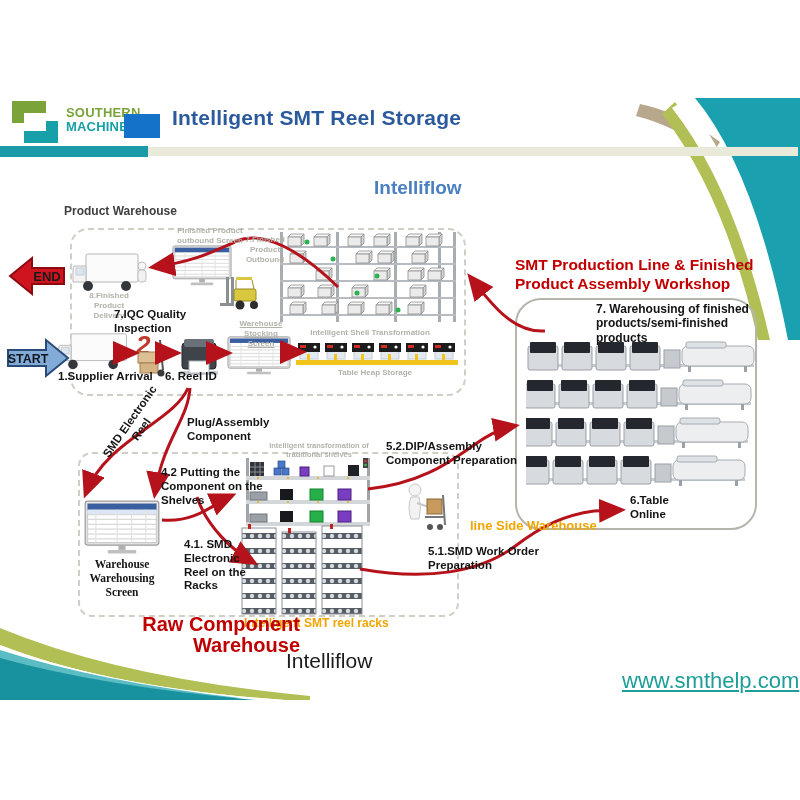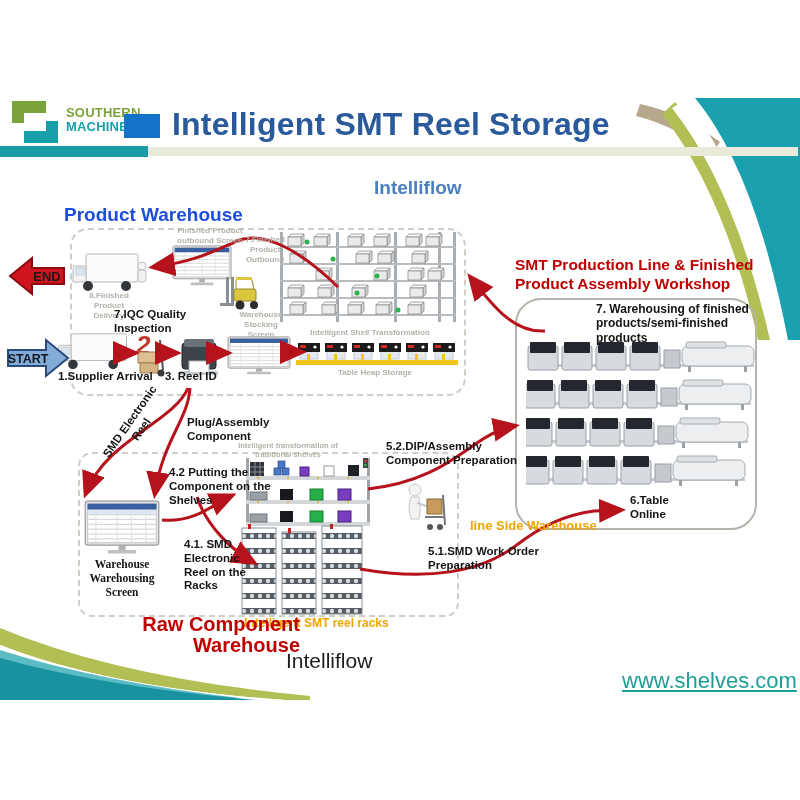--- a/index.html
+++ b/index.html
@@ -6,22 +6,22 @@
   .page{position:relative;width:800px;height:760px;background:#fff;overflow:hidden;
         font-family:"Liberation Sans",sans-serif;}
   svg.ill{position:absolute;z-index:4;}
   svg.deco{position:absolute;z-index:1;}
   svg.arrows{position:absolute;left:0;top:0;z-index:6;pointer-events:none;}
   .lbl{position:absolute;z-index:10;font-weight:bold;color:#141414;font-size:11.5px;line-height:1.2;}
   .lbl-gray{position:absolute;z-index:10;font-weight:bold;color:#b2b2aa;font-size:8px;line-height:1.25;text-align:center;}
   .bar{position:absolute;z-index:3;}
   .container-dashed{position:absolute;z-index:2;border:2px dashed #cfcfc6;border-radius:18px;background:transparent;}
   .container-solid{position:absolute;z-index:2;border:2px solid #b5b5ad;border-radius:26px;background:transparent;}
-  .title-main{position:absolute;z-index:10;font-size:32px;font-weight:bold;color:#2b5a9c;letter-spacing:.2px;}
-  .pw-title{position:absolute;z-index:10;font-size:19px;font-weight:bold;color:#1d4ed8;}
+  .title-main{position:absolute;z-index:10;font-size:21px;font-weight:bold;color:#2b5a9c;letter-spacing:.2px;}
+  .pw-title{position:absolute;z-index:10;font-size:12px;font-weight:bold;color:#404040;}
   .red-head{position:absolute;z-index:10;font-size:15.5px;font-weight:bold;color:#c00000;line-height:1.25;}
   .red-head-big{position:absolute;z-index:10;font-size:20px;font-weight:bold;color:#c00000;line-height:1.05;text-align:right;}
   .yellow-lbl{position:absolute;z-index:10;font-weight:bold;color:#f0a500;}
   .intelliflow-top{position:absolute;z-index:10;font-size:19px;font-weight:bold;color:#4a80c0;}
   .intelliflow-bottom{position:absolute;z-index:10;font-size:21px;color:#1c1c1c;}
   .website{position:absolute;z-index:10;font-size:22px;color:#1d9e99;text-decoration:underline;}
   .logo-text{position:absolute;z-index:10;font-size:13px;font-weight:bold;line-height:1.1;letter-spacing:.2px;}
   .logo-text .l1{color:#7aa43a;}
   .logo-text .l2{color:#17a0a8;}
   .rot{transform:rotate(-55deg);transform-origin:50% 50%;text-align:center;}
@@ -203,21 +203,21 @@
         <rect x="40" y="14" width="3" height="6"></rect>
         <rect x="67" y="14" width="3" height="6"></rect>
         <rect x="94" y="14" width="3" height="6"></rect>
         <rect x="121" y="14" width="3" height="6"></rect>
         <rect x="148" y="14" width="3" height="6"></rect>
       </g>
   </svg>
   <div class="lbl-gray" style="left:315px;top:368px;width:120px;">Table Heap Storage</div>
 
   <div class="lbl" style="left:114px;top:308px;width:86px;">7.IQC Quality Inspection</div>
-  <div class="lbl-gray" style="left:232px;top:310px;width:58px;">Warehouse Stocking Screen</div>
+  <div class="lbl-gray" style="left:232px;top:319px;width:58px;text-decoration:underline;">Warehouse Stocking Screen</div>
 
   <svg class="ill" style="left:227px;top:336px;" width="64" height="40" viewBox="0 0 64 46" preserveAspectRatio="none">
     <rect x="1" y="1" width="62" height="36" rx="2" fill="#e6e6e6" stroke="#9a9a9a"></rect>
     <rect x="3" y="3" width="58" height="32" fill="#ffffff" stroke="#cccccc"></rect>
     <rect x="3" y="3" width="58" height="5" fill="#3a5fa0"></rect>
     <g stroke="#d8d8d8" stroke-width="1">
         <line x1="3" y1="12" x2="61" y2="12"></line>
         <line x1="3" y1="16" x2="61" y2="16"></line>
         <line x1="3" y1="20" x2="61" y2="20"></line>
         <line x1="3" y1="24" x2="61" y2="24"></line>
@@ -259,21 +259,21 @@
     <circle cx="29" cy="43" r="3.5" fill="#3a3a3a"></circle>
   </svg>
 
   <svg class="ill" style="left:179px;top:335px;" width="40" height="42" viewBox="0 0 40 42">
     <rect x="1" y="36" width="38" height="4" rx="1" fill="#c8ccd0"></rect>
     <rect x="3" y="8" width="34" height="26" rx="3" fill="#3f444b" stroke="#23262b"></rect>
     <rect x="5" y="4" width="30" height="8" rx="2" fill="#6a7179"></rect>
     <rect x="10" y="26" width="20" height="12" fill="#ffffff" stroke="#aab0b8"></rect>
     <circle cx="32" cy="14" r="1.5" fill="#44cc44"></circle>
   </svg>
-  <div class="lbl" style="left:165px;top:370px;width:70px;">3. Reel ID</div>
+  <div class="lbl" style="left:165px;top:370px;width:70px;">6. Reel ID</div>
 
   <div class="red-head" style="left:515px;top:255px;width:262px;">SMT Production Line &amp; Finished Product Assembly Workshop</div>
   <div class="lbl" style="left:556px;top:302px;width:172px;font-size:12px;margin-left:40px;">7. Warehousing of finished products/semi-finished products</div>
 
   <svg class="ill" style="left:526px;top:340px;" width="232" height="156" viewBox="0 0 232 156">
     <defs>
       <g id="pl">
         <rect x="2" y="24" width="226" height="3" fill="#c9ccd0"></rect>
         <g>
           <rect x="2" y="6" width="30" height="24" rx="2" fill="#d7dade" stroke="#9aa1a8"></rect>
@@ -309,21 +309,21 @@
     <line x1="14" y1="20" x2="26" y2="24" stroke="#c8c8c8" stroke-width="2"></line>
     <rect x="24" y="16" width="15" height="15" fill="#c89a5c" stroke="#8a6a3a"></rect>
     <line x1="22" y1="34" x2="42" y2="34" stroke="#777777" stroke-width="2"></line>
     <line x1="40" y1="12" x2="42" y2="42" stroke="#777777" stroke-width="2"></line>
     <circle cx="27" cy="44" r="3" fill="#555555"></circle>
       <circle cx="37" cy="44" r="3" fill="#555555"></circle>
   </svg>
 
   <div class="lbl rot" style="left:84px;top:412px;width:104px;">SMD Electronic Reel</div>
   <div class="lbl" style="left:187px;top:416px;width:114px;">Plug/Assembly Component</div>
-  <div class="lbl" style="left:169px;top:466px;width:102px;">4.2 Putting the Component on the Shelves</div>
+  <div class="lbl" style="left:161px;top:466px;width:102px;">4.2 Putting the Component on the Shelves</div>
 
   <svg class="ill" style="left:84px;top:500px;" width="76" height="56" viewBox="0 0 64 46" preserveAspectRatio="none">
     <rect x="1" y="1" width="62" height="36" rx="2" fill="#e6e6e6" stroke="#9a9a9a"></rect>
     <rect x="3" y="3" width="58" height="32" fill="#ffffff" stroke="#cccccc"></rect>
     <rect x="3" y="3" width="58" height="5" fill="#3a5fa0"></rect>
     <rect x="3" y="8" width="58" height="3.5" fill="#dce6f4"></rect>
     <g stroke="#d8d8d8" stroke-width="1">
         <line x1="3" y1="12" x2="61" y2="12"></line>
         <line x1="3" y1="16" x2="61" y2="16"></line>
         <line x1="3" y1="20" x2="61" y2="20"></line>
@@ -336,21 +336,21 @@
         <line x1="28" y1="8" x2="28" y2="35"></line>
         <line x1="40" y1="8" x2="40" y2="35"></line>
         <line x1="52" y1="8" x2="52" y2="35"></line>
       </g>
     <rect x="29" y="37" width="6" height="4" fill="#b0b0b0"></rect>
       <rect x="20" y="41" width="24" height="3" rx="1" fill="#c0c0c0"></rect>
   </svg>
   <div class="lbl" style="left:78px;top:558px;width:88px;text-align:center;font-family:Liberation Serif, serif;">Warehouse Warehousing Screen</div>
   <div class="lbl" style="left:184px;top:538px;width:70px;">4.1. SMD Electronic Reel on the Racks</div>
 
-  <div class="lbl-gray" style="left:233px;top:441px;width:110px;font-size:7.5px;">Intelligent transformation of traditional shelves</div>
+  <div class="lbl-gray" style="left:264px;top:441px;width:110px;font-size:7.5px;">Intelligent transformation of traditional shelves</div>
   <svg class="ill" style="left:244px;top:456px;" width="128" height="74" viewBox="0 0 128 74">
     <rect x="2" y="2" width="3" height="68" fill="#a0a5aa"></rect>
       <rect x="123" y="2" width="3" height="68" fill="#a0a5aa"></rect>
     <rect x="2" y="20" width="124" height="4" fill="#d4d7da"></rect>
       <rect x="2" y="44" width="124" height="4" fill="#d4d7da"></rect>
       <rect x="2" y="66" width="124" height="4" fill="#d4d7da"></rect>
     <g fill="#e8b400">
         <circle cx="14" cy="22" r="1"></circle>
         <circle cx="44" cy="22" r="1"></circle>
         <circle cx="74" cy="22" r="1"></circle>
@@ -405,21 +405,21 @@
     <g fill="#c02222">
         <rect x="8" y="0" width="3" height="5"></rect>
         <rect x="48" y="4" width="3" height="5"></rect>
         <rect x="90" y="0" width="3" height="5"></rect>
       </g>
   </svg>
   <div class="yellow-lbl" style="left:244px;top:616px;width:170px;font-size:12px;">Intelligent SMT reel racks</div>
 
   <div class="red-head-big" style="left:40px;top:614px;width:260px;">Raw Component Warehouse</div>
   <div class="intelliflow-bottom" style="left:286px;top:649px;">Intelliflow</div>
-  <a class="website" href="#" style="left:622px;top:668px;">www.shelves.com</a>
+  <a class="website" href="#" style="left:622px;top:668px;">www.smthelp.com</a>
 
   <svg class="arrows" width="800" height="800" viewBox="0 0 800 800">
     <defs>
       <marker id="ah" markerWidth="9" markerHeight="8" refX="7" refY="4" orient="auto">
         <path d="M0 0 L9 4 L0 8 Z" fill="#b5121b"></path>
       </marker>
     </defs>
     <g stroke="#b5121b" stroke-width="3" fill="none">
       <path d="M120 353 L134 353" marker-end="url(#ah)"></path>
       <path d="M157 353 L176 353" marker-end="url(#ah)"></path>

